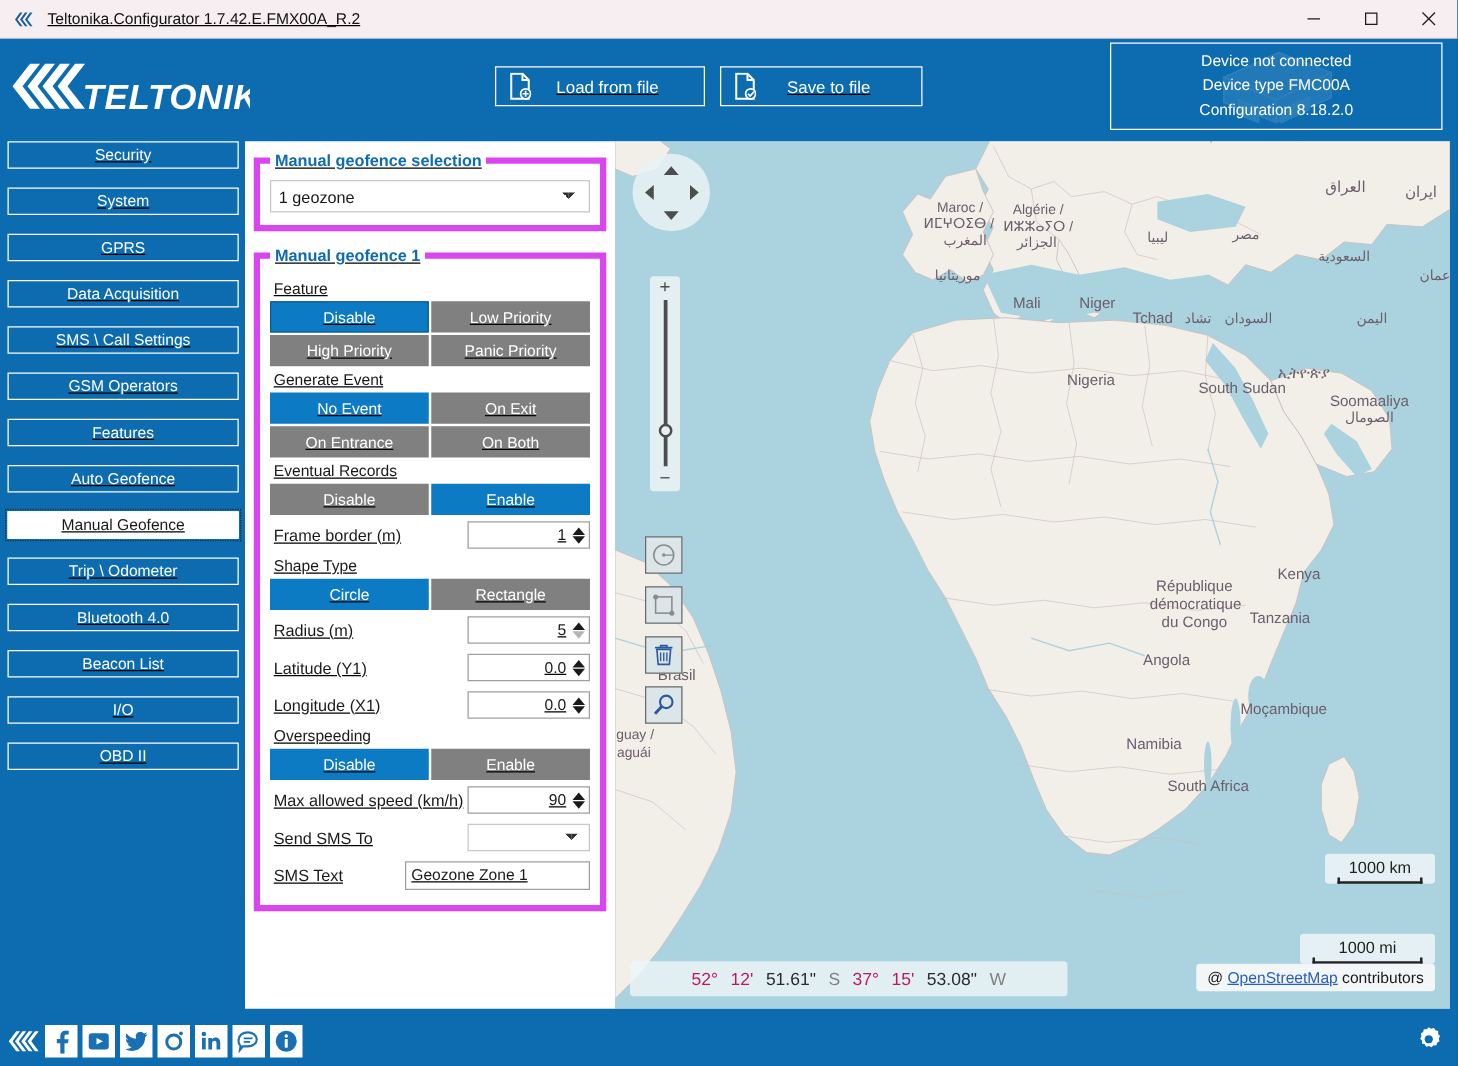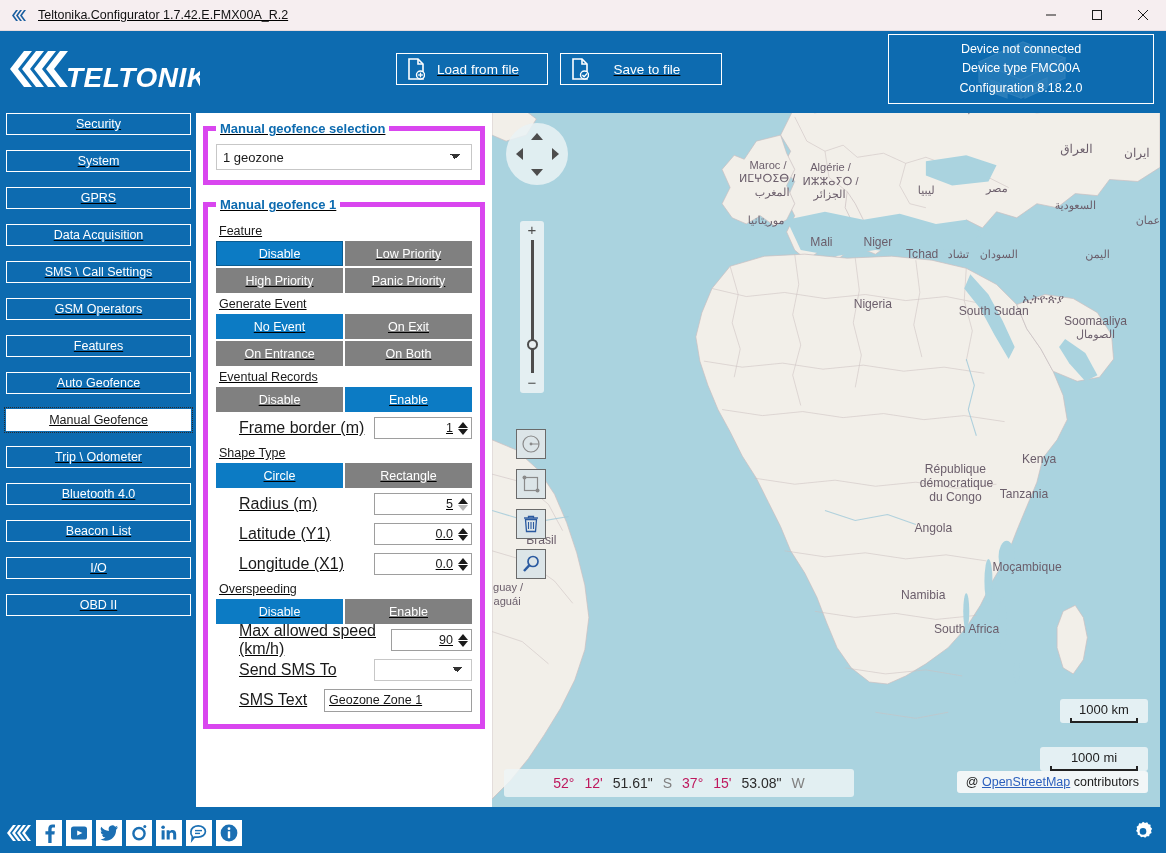--- a/index.html
+++ b/index.html
@@ -57,21 +57,21 @@
     height: 32px; min-width: 150px;
     border: 1px solid #ffffff;
     background: transparent;
     color: #fff; font-size: 13.5px;
     display: flex; align-items: center;
     padding: 0 10px;
     cursor: pointer;
   }
   .hdr-btn .lbl { flex: 1 1 auto; text-align: center; padding-right: 8px;}
   .hdr-btn .ico { width: 20px; height: 22px; flex: 0 0 20px; }
-  #btn-load { margin-left: 196px; width: 152px; }
+  #btn-load { margin-left: 196px; width: 168px; }
   #btn-save { width: 162px; }
 
   #device-info {
     position: absolute; right: 12px; top: 3px;
     width: 266px; height: 70px;
     border: 1px solid #fff;
     color: #fff; font-size: 12.5px;
     display: flex; flex-direction: column;
     align-items: center; justify-content: center;
     line-height: 1.55;
@@ -180,23 +180,22 @@
   .seg.on { background: #0c7bc4; }
   .seg.on.focus { box-shadow: inset 0 0 0 1px #0a5c92; }
 
   .inline-row {
     display: flex; align-items: center;
     height: 28px;
     margin-top: 2px;
   }
   .inline-row .ilabel {
     flex: 1 1 auto;
-    font-size: 16px; color: #1a1a1a;
+    font-size: 13px; color: #1a1a1a;
     padding-left: 3px;
-    margin-left: 20px;
   }
   .spin {
     width: 98px; height: 22px;
     border: 1px solid #9e9e9e;
     background: #fff;
     display: flex; align-items: center;
     padding: 0 3px 0 4px;
   }
   .spin .sval {
     flex: 1 1 auto; text-align: right;
@@ -342,21 +341,21 @@
     padding: 3px 10px 0 10px;
     z-index: 20;
   }
   .scalebar .srule {
     height: 5px; width: 100%;
     border-left: 2px solid #222;
     border-bottom: 2px solid #222;
     border-right: 2px solid #222;
     margin-top: 1px;
   }
-  #scale-km { bottom: 84px; width: 88px; }
+  #scale-km { bottom: 100px; width: 88px; }
   #scale-mi { bottom: 36px; width: 108px; }
 
   #osm-attr {
     position: absolute; right: 12px; bottom: 14px;
     background: rgba(250,250,250,0.9);
     border-radius: 3px;
     padding: 4px 9px;
     font-size: 12.5px; color: #1a1a1a;
     z-index: 20;
   }

